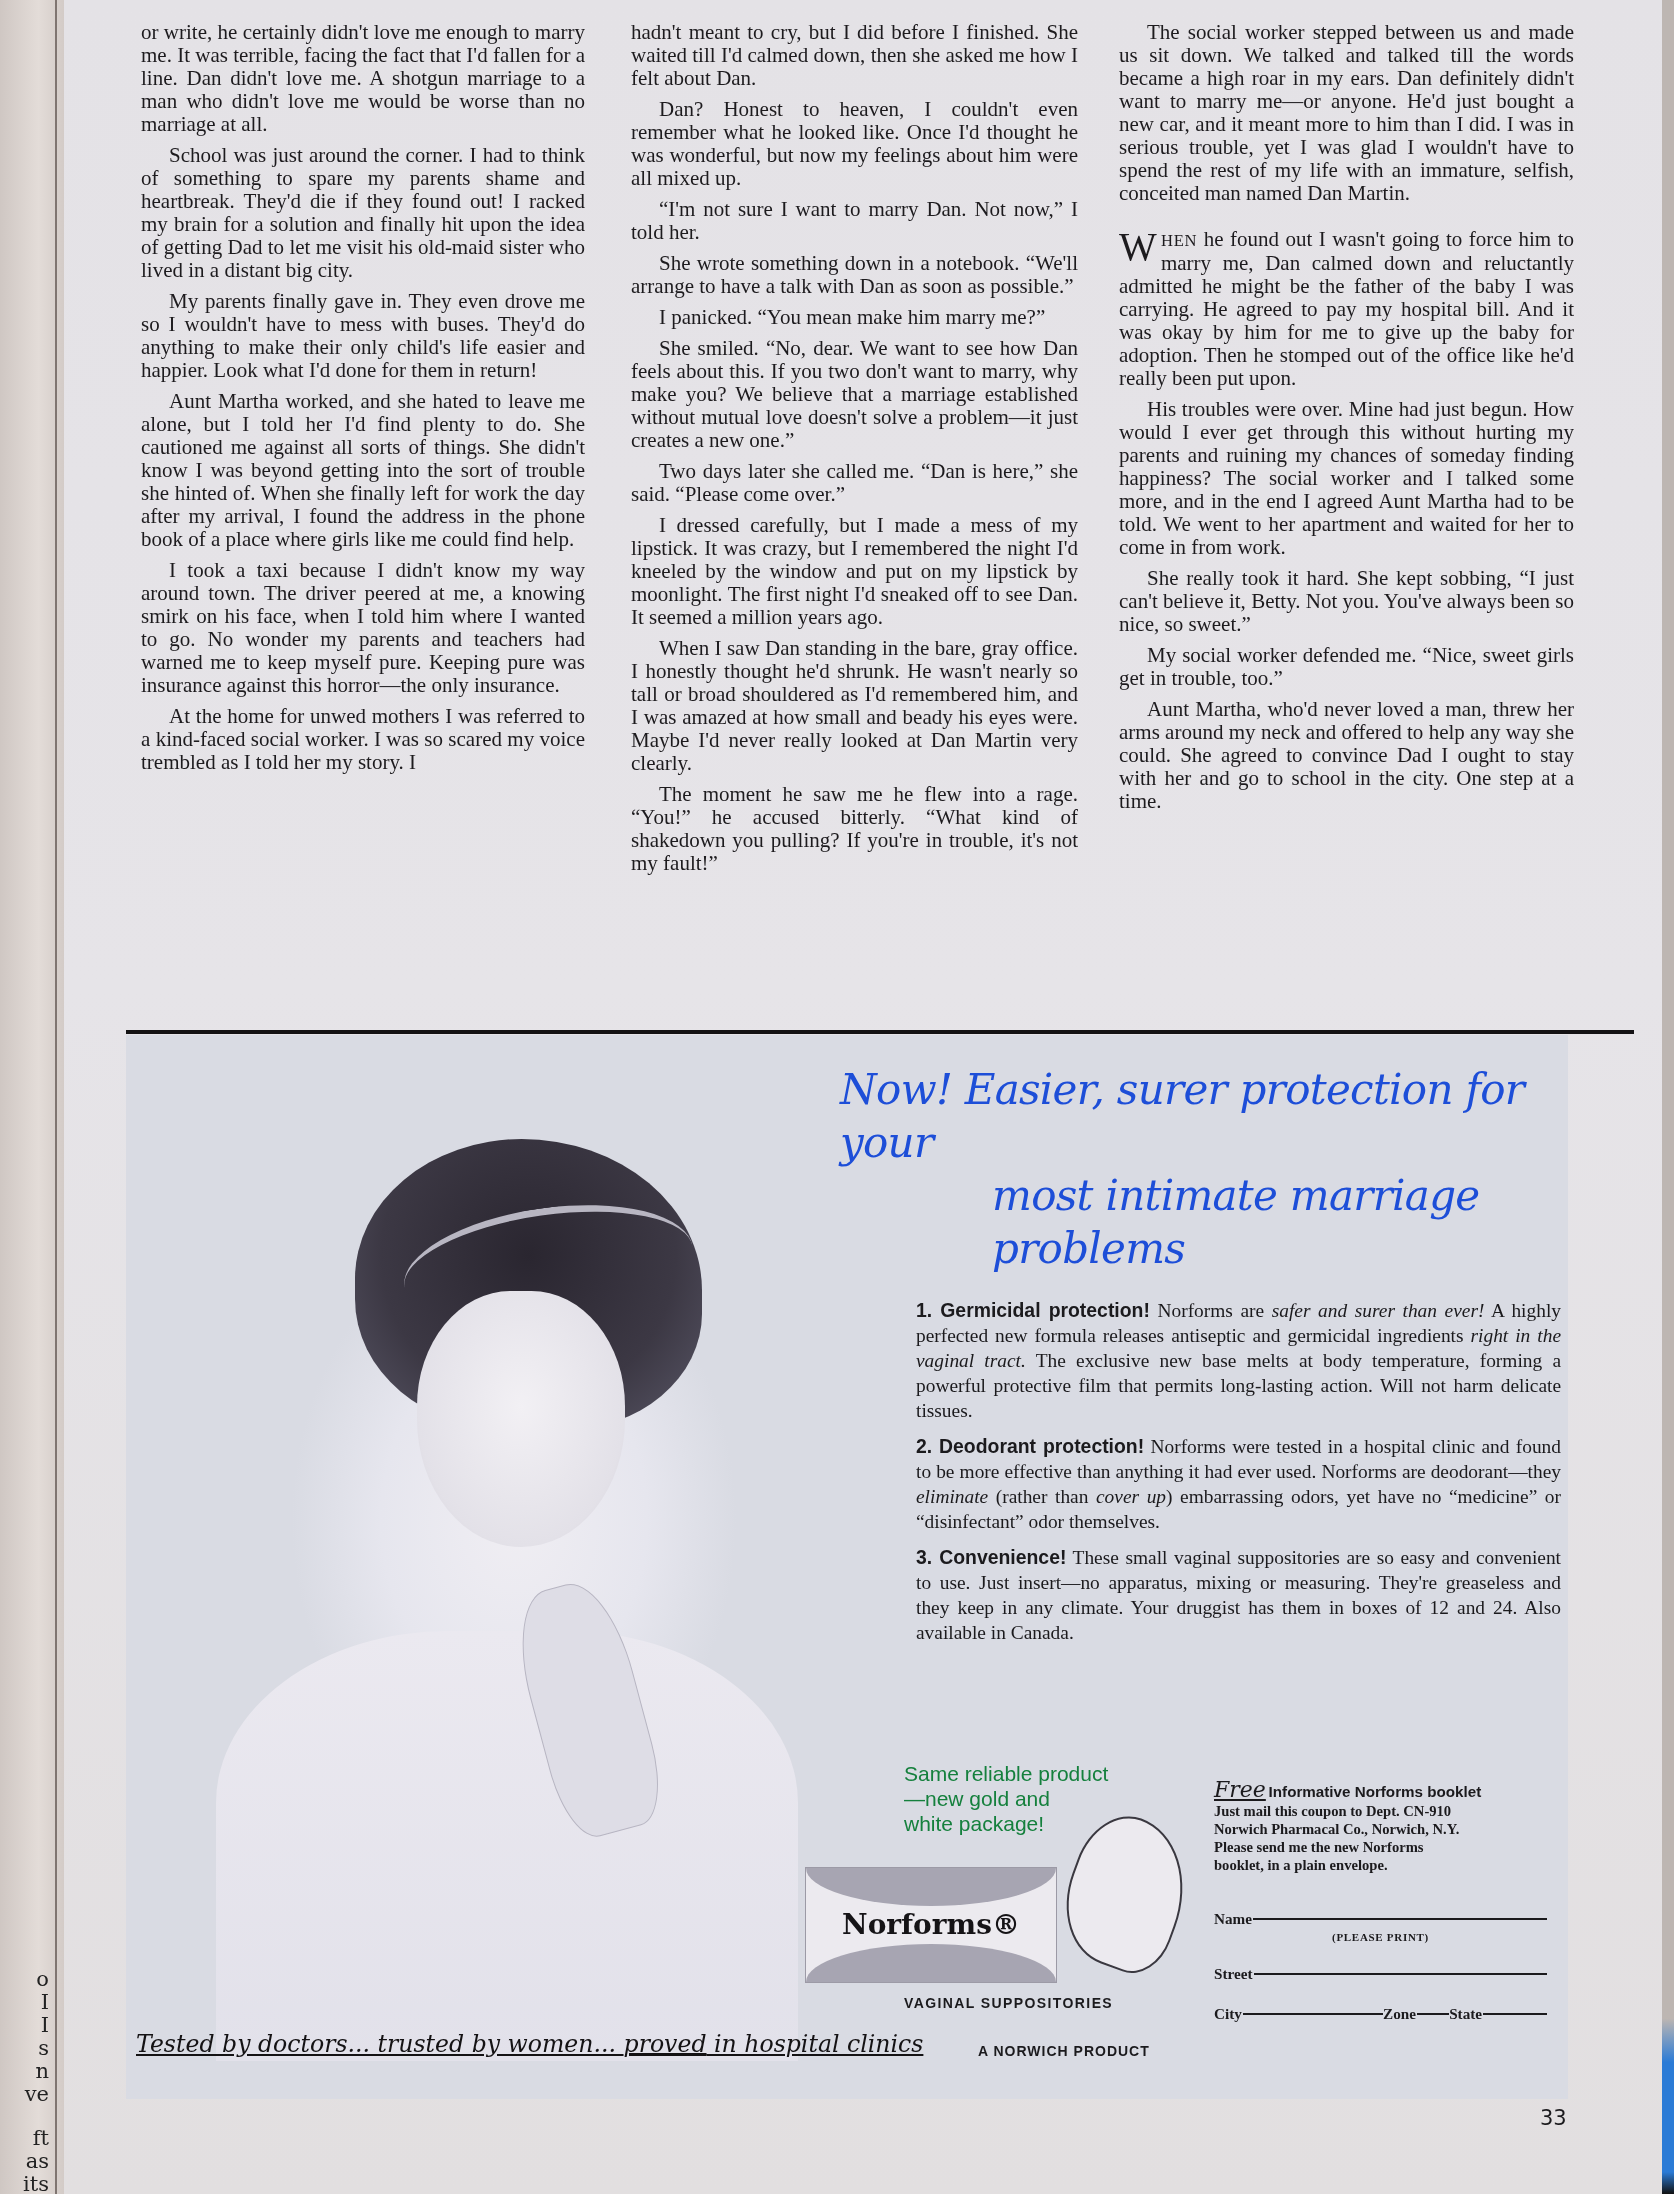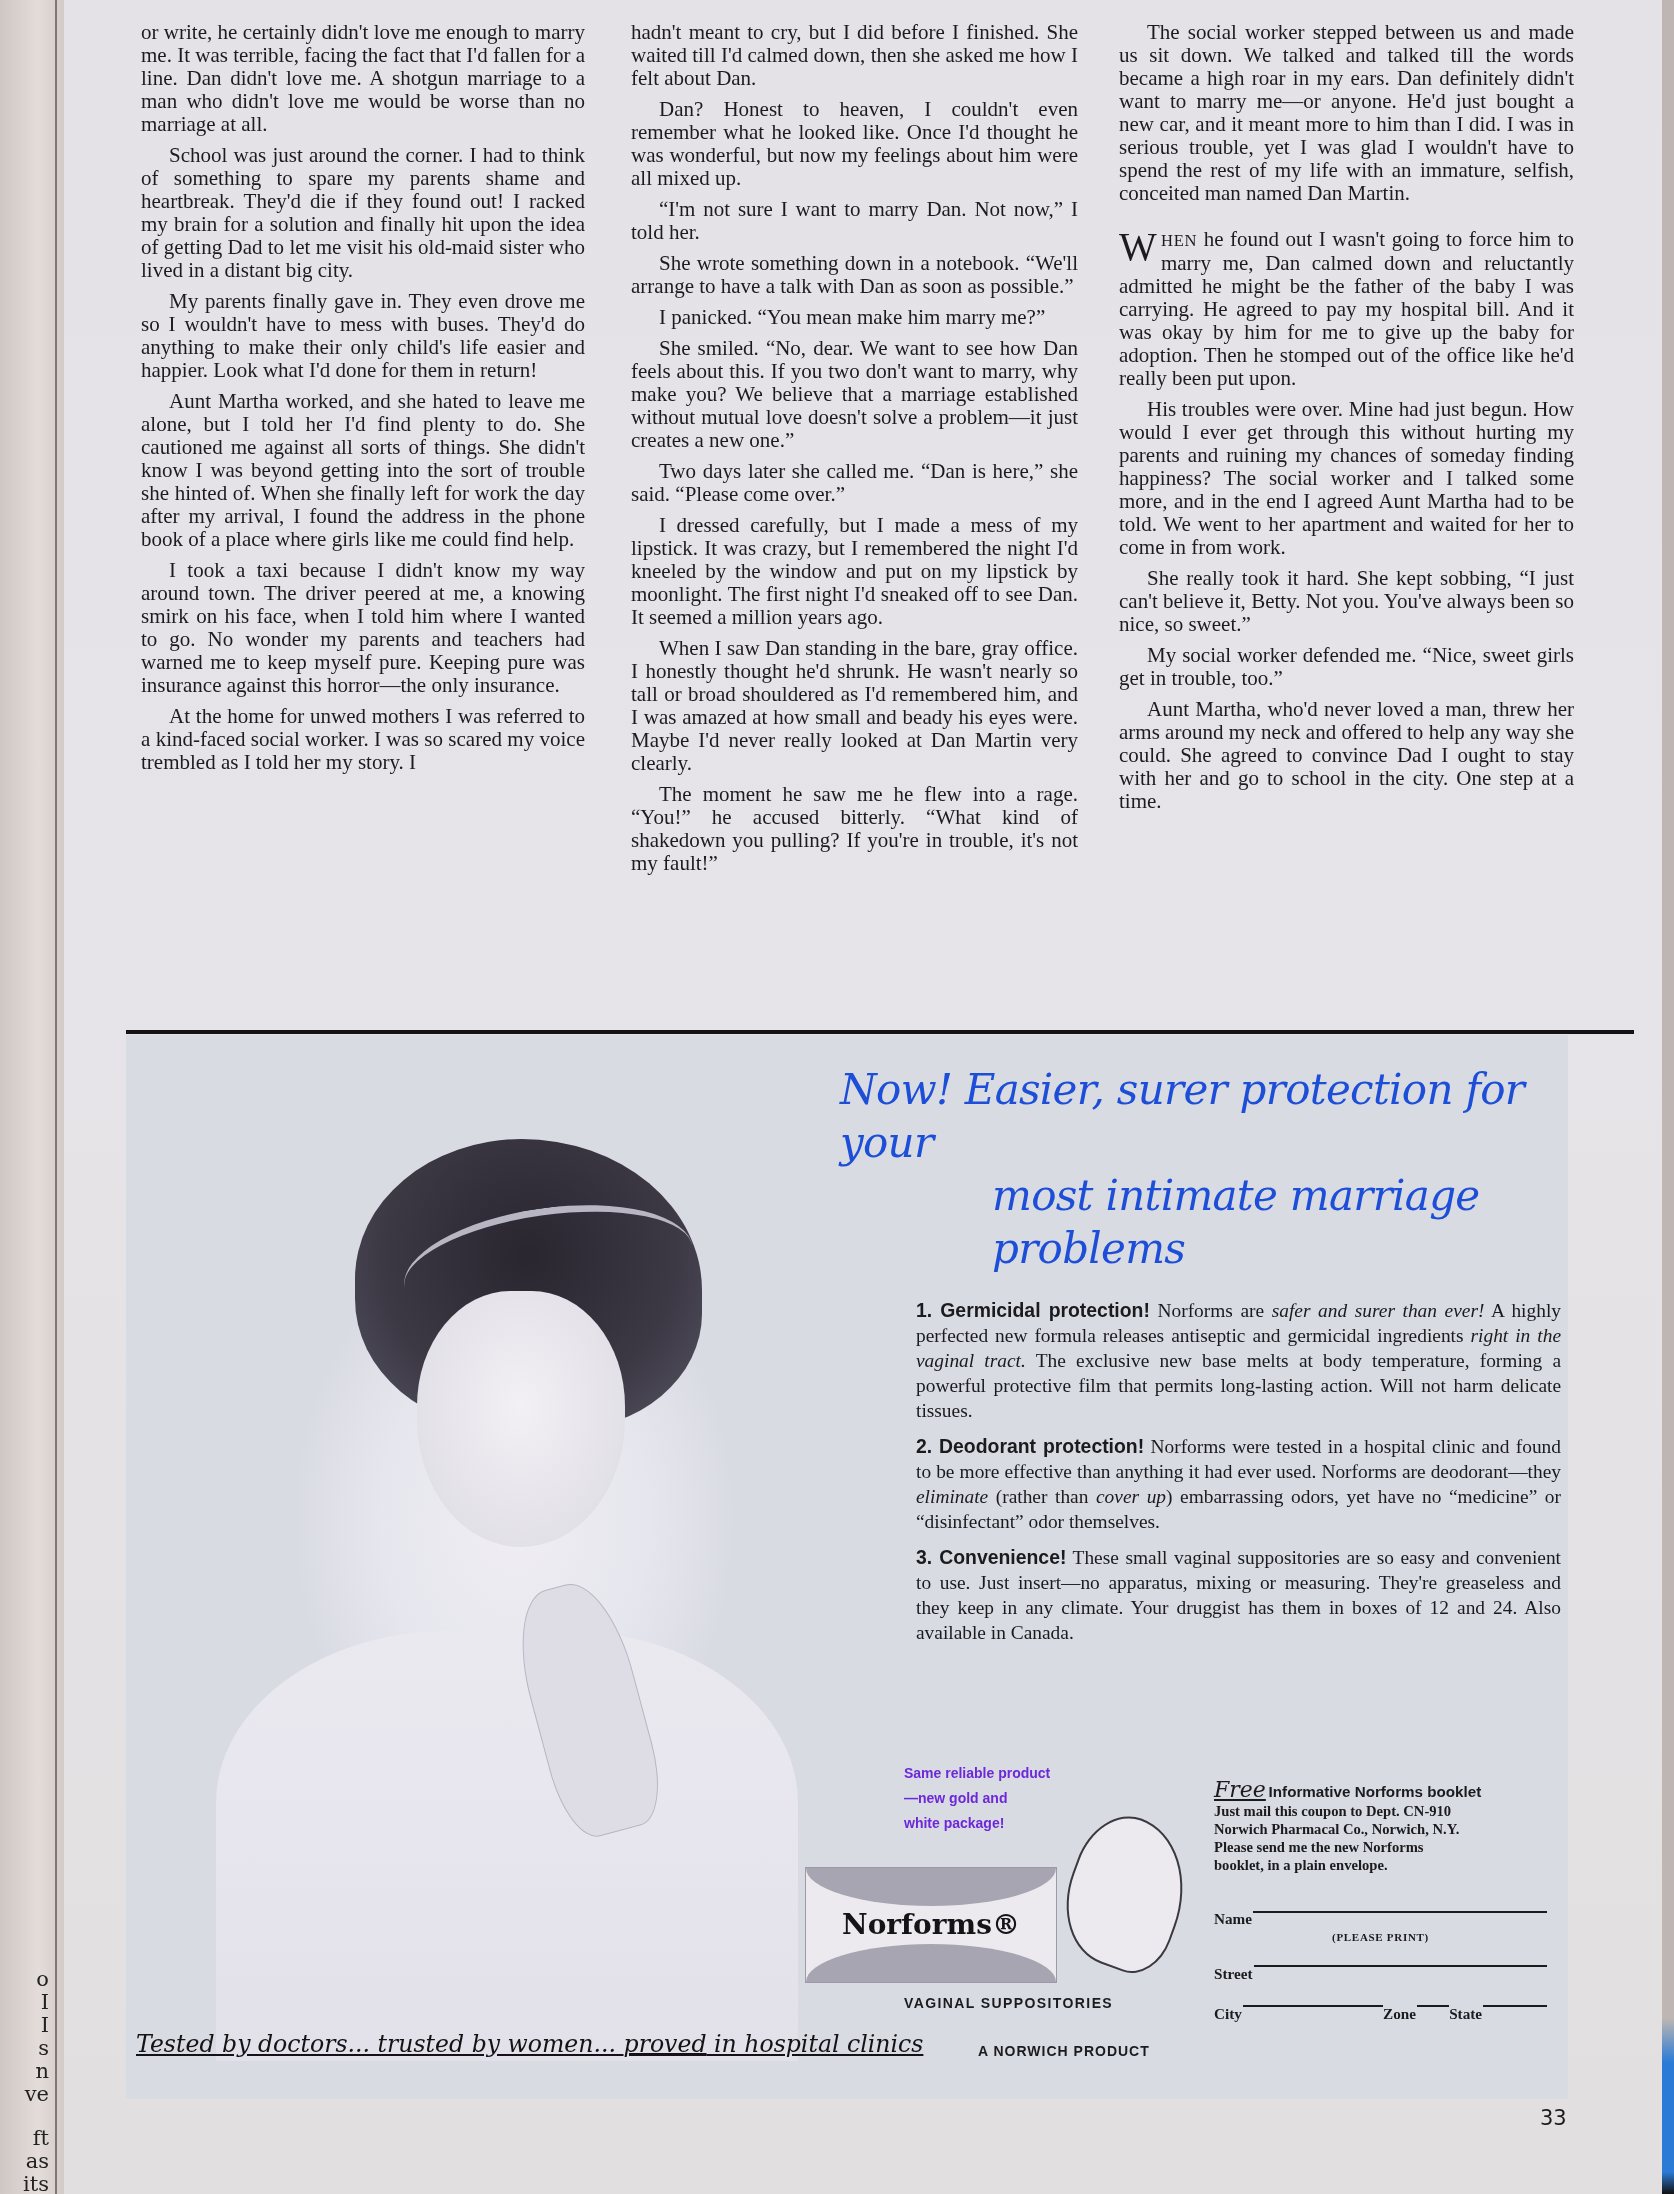--- a/index.html
+++ b/index.html
@@ -97,22 +97,22 @@
     font-family:"Liberation Serif", serif; font-size:19.4px; line-height:25px;
     color:#1b1a1d; text-align:justify;
   }
   .points p { margin:0 0 11px 0; }
   .points .head {
     font-family:"Liberation Sans", sans-serif; font-weight:bold; font-size:19.4px;
   }
   .points em { font-style:italic; }
   .promo {
     position:absolute; left:778px; top:726px; width:250px;
-    font-family:"Liberation Sans", sans-serif; font-weight:bold;
-    font-size:14px; line-height:25px; color:#6d28d9;
+    font-family:"Liberation Sans", sans-serif; font-weight:normal;
+    font-size:21px; line-height:25px; color:#15803d;
   }
   .box {
     position:absolute; left:679px; top:832px; width:250px; height:114px;
     background:#eceaef; border:1.4px solid #9c9aa6;
   }
   .box .band-top, .box .band-bot {
     position:absolute; left:0; width:250px; height:38px;
     background:#a7a5b2;
   }
   .box .band-top { top:0; border-radius:0 0 50% 50% / 0 0 100% 100%; }
@@ -139,21 +139,21 @@
   .coupon {
     position:absolute; left:1088px; top:742px; width:333px;
     font-family:"Liberation Serif", serif; color:#1b1a1d;
   }
   .coupon .free {
     font-family:"DejaVu Serif", serif; font-style:italic; font-size:22px;text-decoration:underline;
   }
   .coupon .freehead { font-family:"Liberation Sans", sans-serif; font-weight:bold; font-size:15.2px; }
   .coupon .line { font-size:14.6px; line-height:18px; font-weight:bold; }
   .coupon .field {
-    display:flex; align-items:flex-start; font-size:15.2px; font-weight:bold; margin-top:22px;
+    display:flex; align-items:center; font-size:15.2px; font-weight:bold; margin-top:22px;
   }
   .coupon .field .fill { flex:1; border-bottom:2.1px solid #1b1a1d; margin-left:1.4px; height:0.7px; }
   .coupon .note { font-size:11px; text-align:center; margin-top:2.8px; letter-spacing:0.7px; font-weight:bold; }
   .pagenum {
     position:absolute; left:1476px; top:2106px;
     font-family:"DejaVu Sans", sans-serif; font-size:21px; color:#1b1a1d;
   }
   .right-edge {
     position:absolute; left:1662px; top:0; width:12.5px; height:2194px;
     background:linear-gradient(180deg,#bdb6b2 0%,#bdb6b2 92%,#2b7bd6 94%,#2b7bd6 99%,#111 100%);

